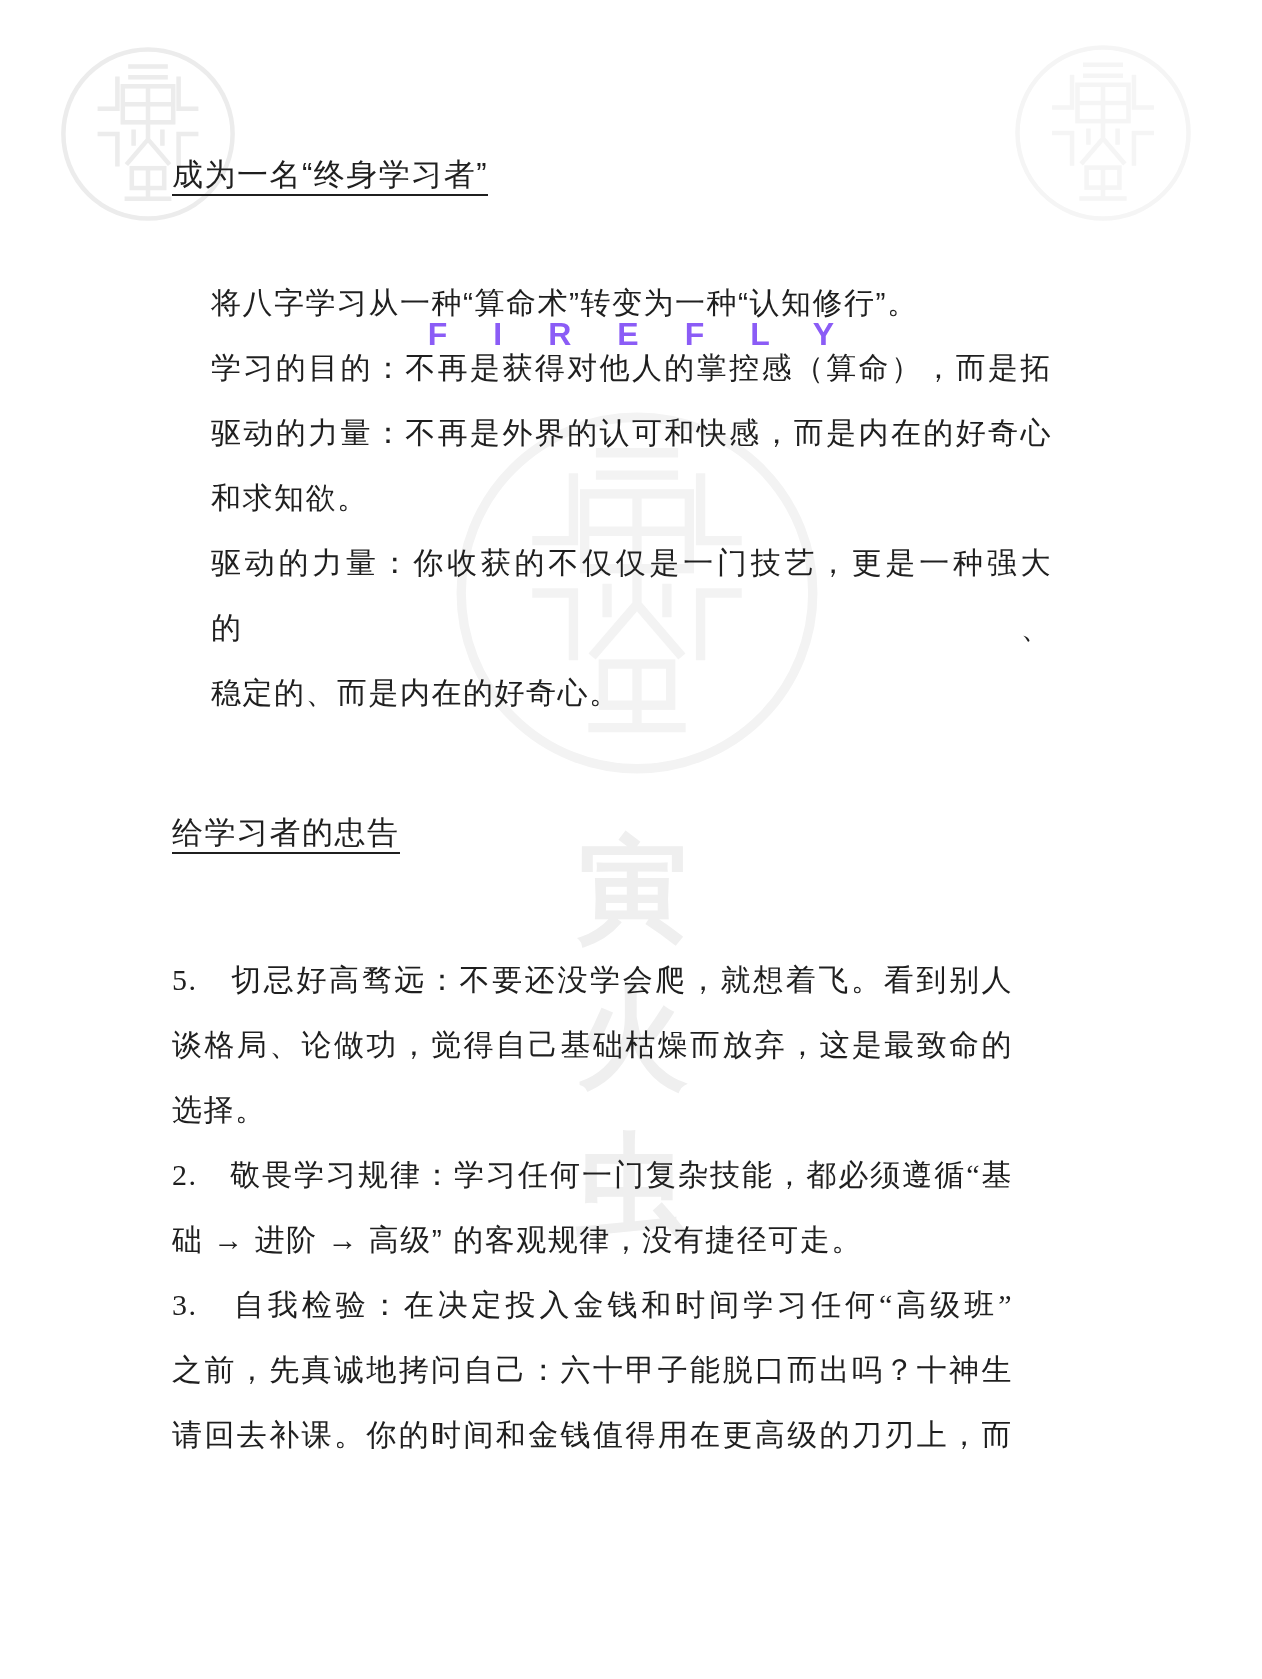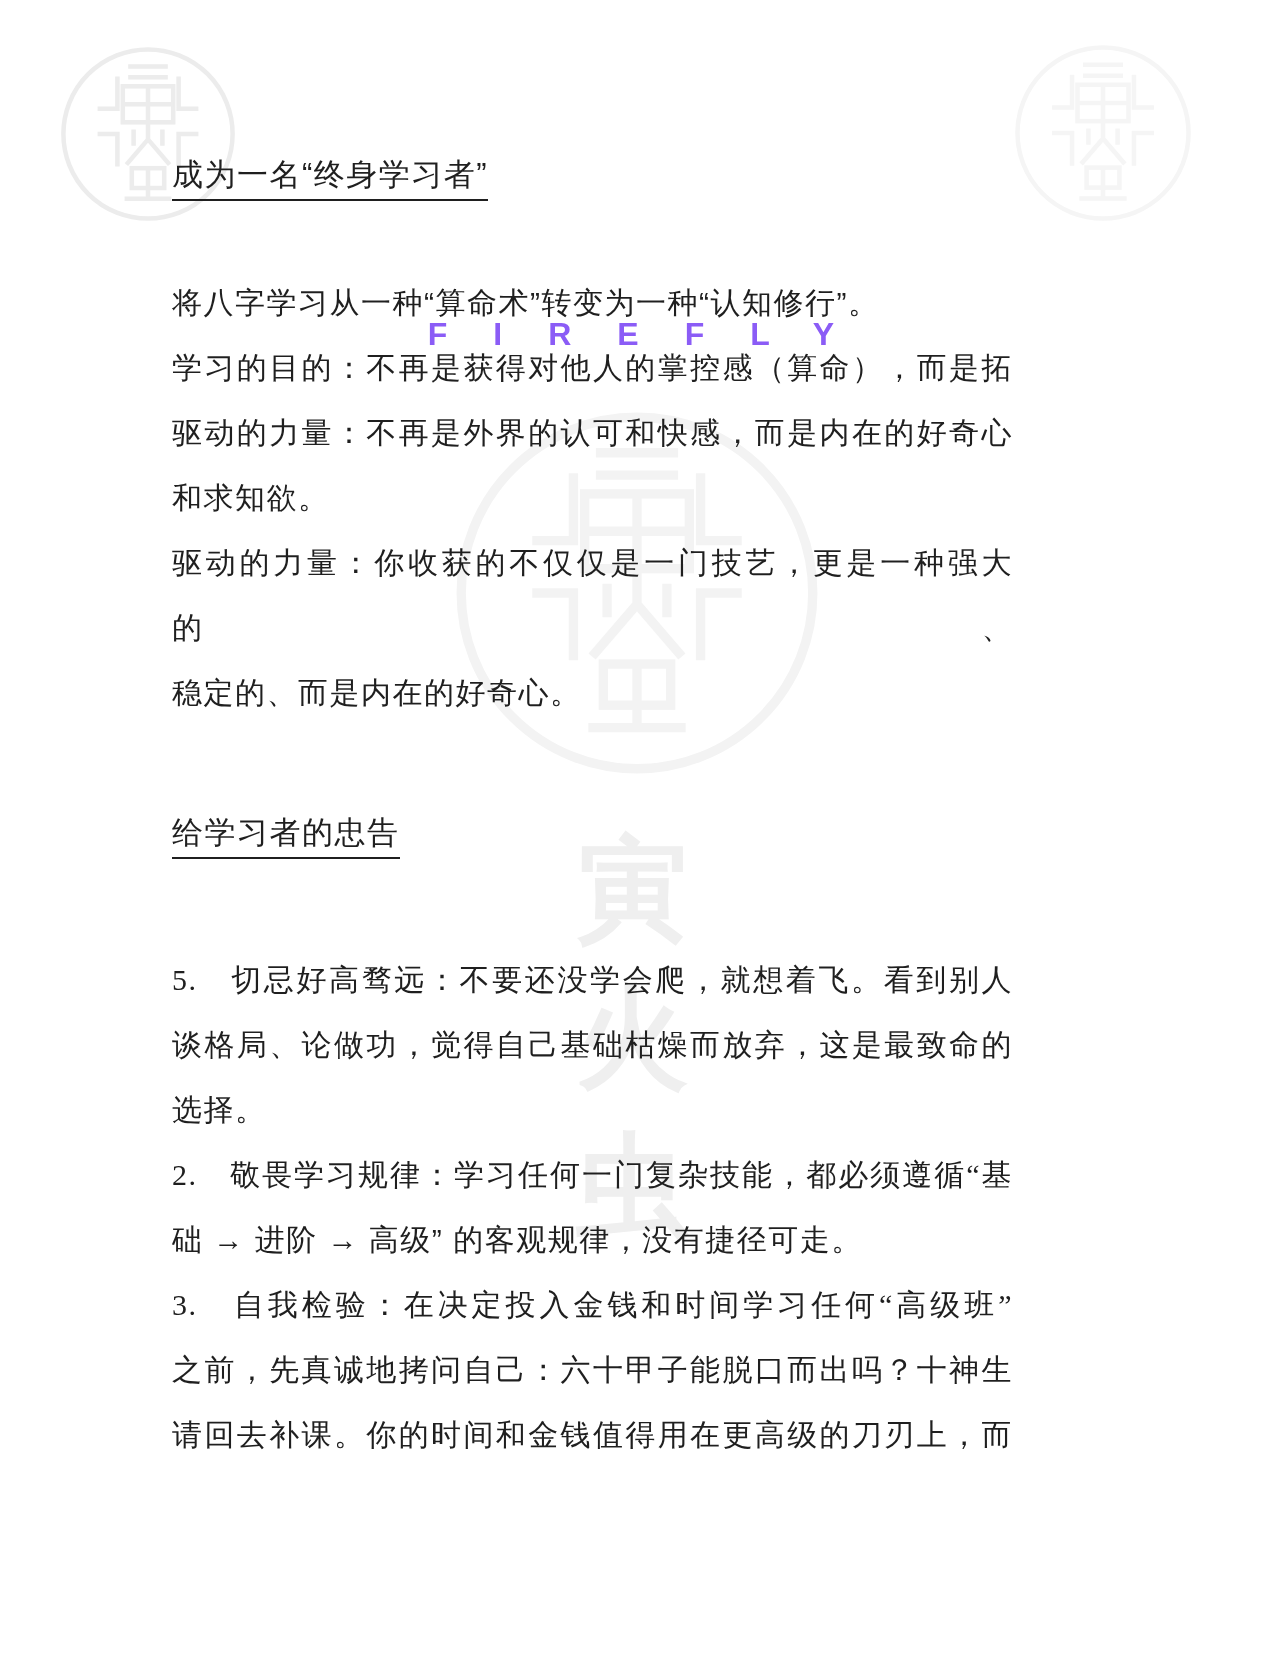--- a/index.html
+++ b/index.html
@@ -33,23 +33,23 @@
     height:148px;display:flex;align-items:center;justify-content:center;
   }
   
   .content{position:absolute;left:172px;top:0;width:841px;z-index:2;}
   .h-line{
     position:absolute;left:0;margin:0;
     font-size:31px;font-weight:400;line-height:65px;letter-spacing:1.5px;
   }
   .h1-block{top:142px;}
   .h2-block{top:800px;}
-  .u{border-bottom:2.5px solid #1f1f1f;padding-bottom:5px;display:inline-block;line-height:38px;}
+  .u{border-bottom:2.5px solid #1f1f1f;display:inline-block;line-height:38px;}
   .block{position:absolute;left:0;width:841px;font-size:30px;line-height:65px;letter-spacing:1.5px;}
-  .intro-block{top:270px;}
+  .intro-block{top:270px;margin-left:39px;}
   .advice-block{top:947px;}
   .line{white-space:nowrap;}
   .line.stretch{
     white-space:normal;
     text-align:justify;
     text-align-last:justify;
     font-family:Liberation Serif, serif;
   }
   .hidden-defs{position:absolute;width:0;height:0;overflow:hidden;}
 </style>

